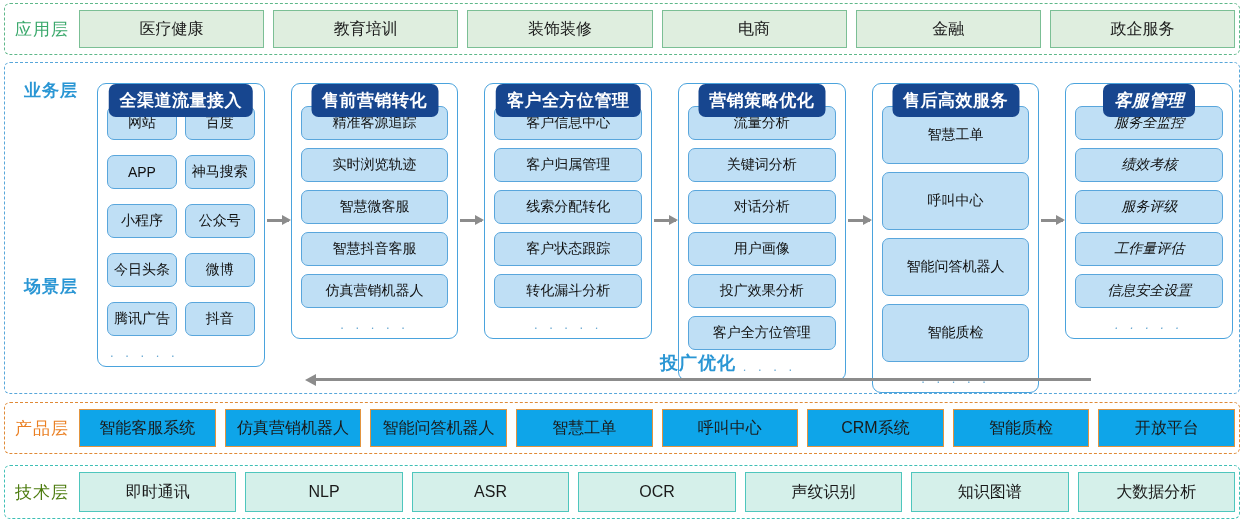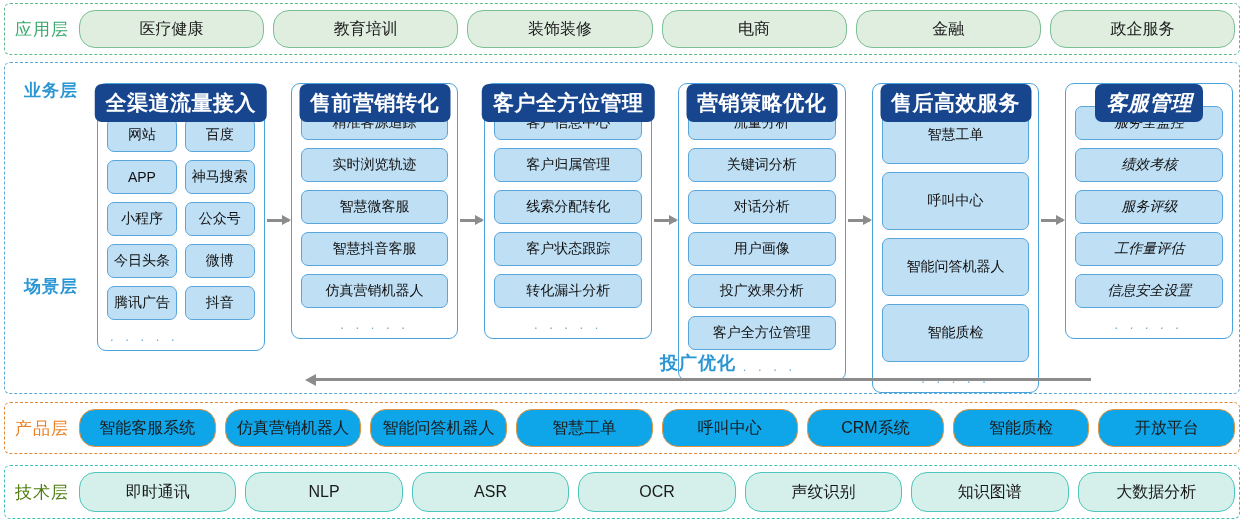--- a/index.html
+++ b/index.html
@@ -46,21 +46,21 @@
     gap: 9px;
     height: 100%;
     padding-right: 4px;
   }
   .chip {
     flex: 1 1 0;
     height: 38px;
     display: flex;
     align-items: center;
     justify-content: center;
-    border-radius: 16px;
+    border-radius: 0;
     box-sizing: border-box;
     font-size: 16px;
     color: #1a1a1a;
     white-space: nowrap;
   }
 
   
   #app-layer {
     top: 3px;
     height: 52px;
@@ -132,21 +132,21 @@
     align-items: center;
     gap: 8px;
   }
   .col-title {
     position: absolute;
     top: 0;
     left: 50%;
     transform: translateX(-50%);
     background: #17468f;
     color: #ffffff;
-    font-size: 21px;
+    font-size: 17px;
     font-weight: bold;
     letter-spacing: 0.5px;
     border-radius: 7px;
     padding: 5px 11px;
     white-space: nowrap;
     z-index: 3;
   }
   .cell {
     width: 100%;
     box-sizing: border-box;
@@ -159,22 +159,21 @@
     font-size: 14px;
     color: #111111;
     white-space: nowrap;
     height: 34px;
   }
   .cell.tall { height: 58px; }
   .grid2 {
     width: 100%;
     display: grid;
     grid-template-columns: 1fr 1fr;
-    gap: 8px 8px;
-    margin-top: 12px;
+    gap: 15px 8px;
   }
   .ellipsis {
     width: 100%;
     text-align: center;
     color: #6aa9d2;
     font-size: 13px;
     letter-spacing: 4px;
     line-height: 13px;
     padding-top: 2px;
     padding-bottom: 1px;

